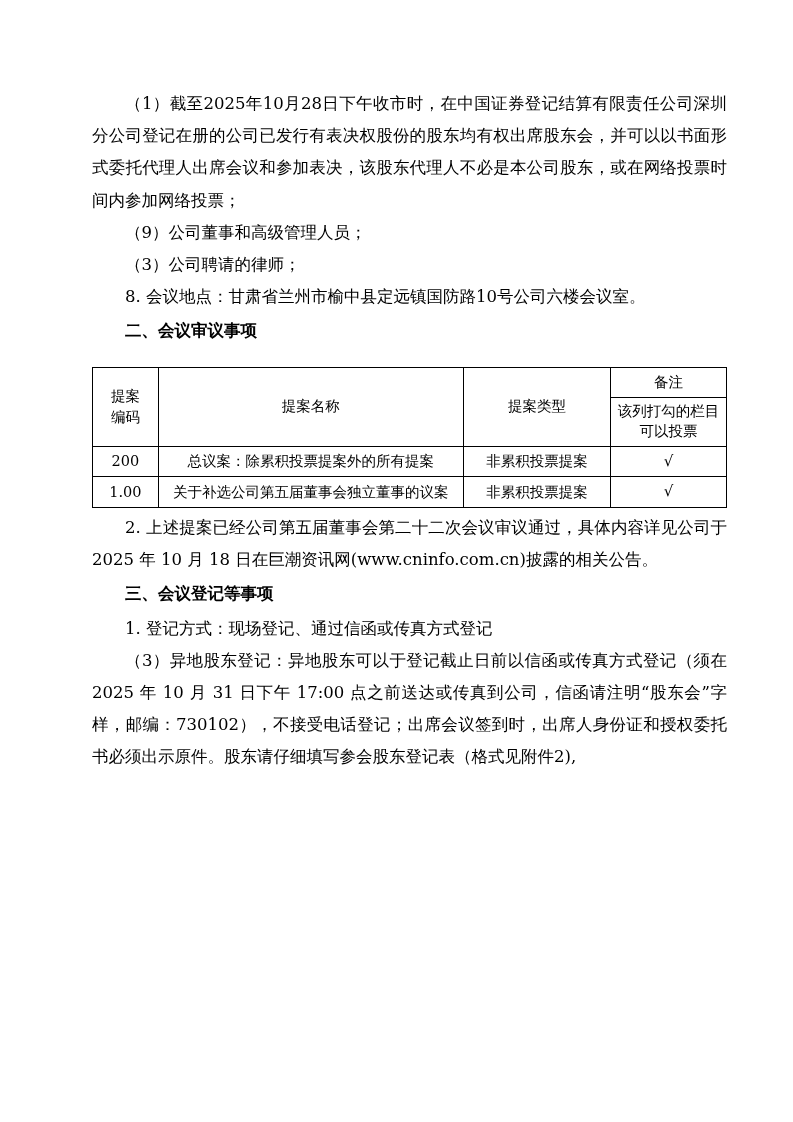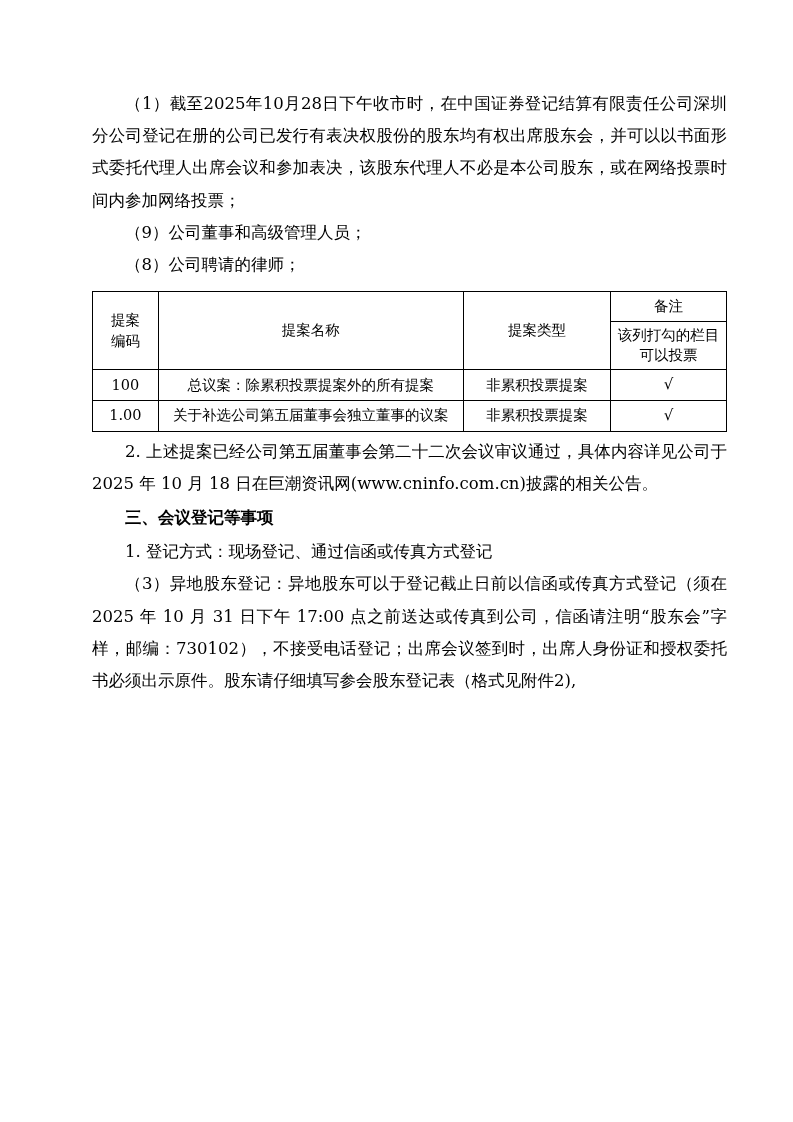--- a/index.html
+++ b/index.html
@@ -33,21 +33,21 @@
   .para {
     text-indent: 2em;
   }
   .heading {
     text-indent: 2em;
     font-weight: bold;
     margin-top: 2px;
     margin-bottom: 2px;
   }
   .tbl-wrap {
-    margin: 10px 0 4px 0;
+    margin: 20px 0 4px 0;
     display: flex;
     justify-content: center;
   }
   table.proposal {
     border-collapse: collapse;
     width: 100%;
     font-size: 14.5px;
     line-height: 1.45;
     font-family: "DejaVu Serif", "Liberation Serif", serif;
   }
@@ -74,41 +74,43 @@
   .check { font-size: 15px; }
 </style>
 </head>
 <body>
 
 <div class="page">
   <div class="doc-body">
 
     <p class="para">（1）截至2025年10月28日下午收市时，在中国证券登记结算有限责任公司深圳分公司登记在册的公司已发行有表决权股份的股东均有权出席股东会，并可以以书面形式委托代理人出席会议和参加表决，该股东代理人不必是本公司股东，或在网络投票时间内参加网络投票；</p>
     <p class="para">（9）公司董事和高级管理人员；</p>
-    <p class="para">（8）公司聘请的律师；</p>
+    <p class="para">（3）公司聘请的律师；</p>
+    <p class="para">8. 会议地点：甘肃省兰州市榆中县定远镇国防路10号公司六楼会议室。</p>
 
+    <p class="heading">二、会议审议事项</p>
 
 
     <div class="tbl-wrap">
       <table class="proposal">
         <tbody>
           <tr>
             <td class="col-code" rowspan="2">
               <div>提案</div>
               <div>编码</div>
             </td>
             <td class="col-name" rowspan="2">提案名称</td>
             <td class="col-type" rowspan="2">提案类型</td>
             <td class="col-note note-head-top">备注</td>
           </tr>
           <tr>
             <td class="note-head-bottom">该列打勾的栏目可以投票</td>
           </tr>
           <tr>
-            <td>100</td>
+            <td>200</td>
             <td>总议案：除累积投票提案外的所有提案</td>
             <td class="nowrap-cell">非累积投票提案</td>
             <td class="check">√</td>
           </tr>
           <tr>
             <td>1.00</td>
             <td>关于补选公司第五届董事会独立董事的议案</td>
             <td class="nowrap-cell">非累积投票提案</td>
             <td class="check">√</td>
           </tr>

